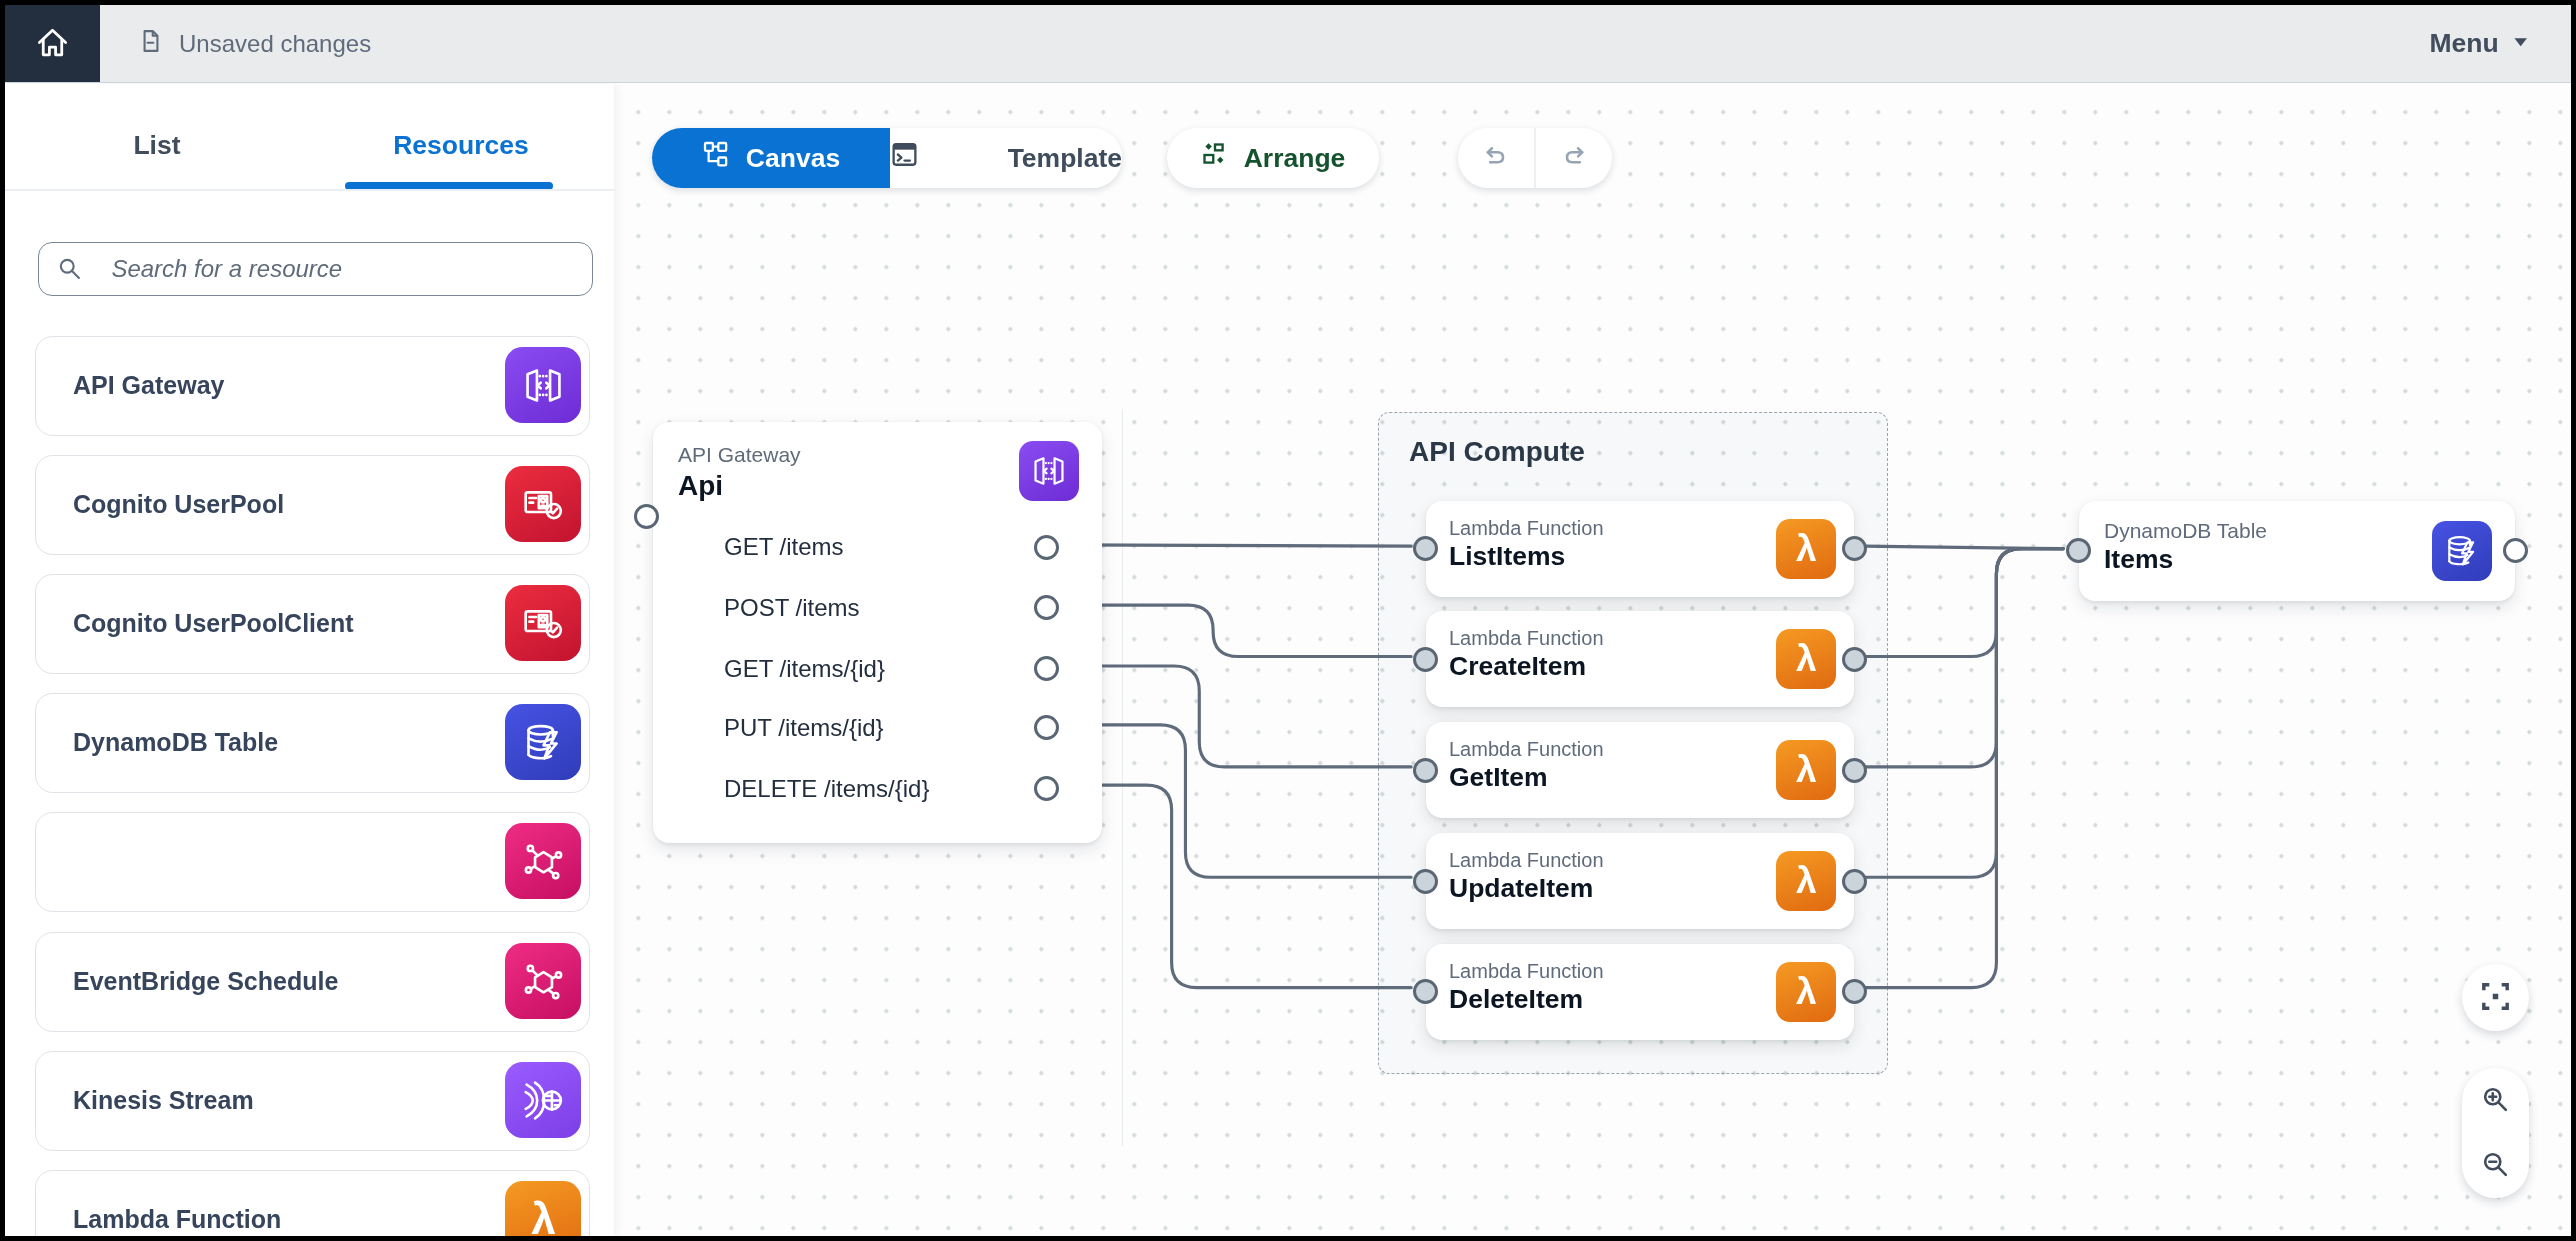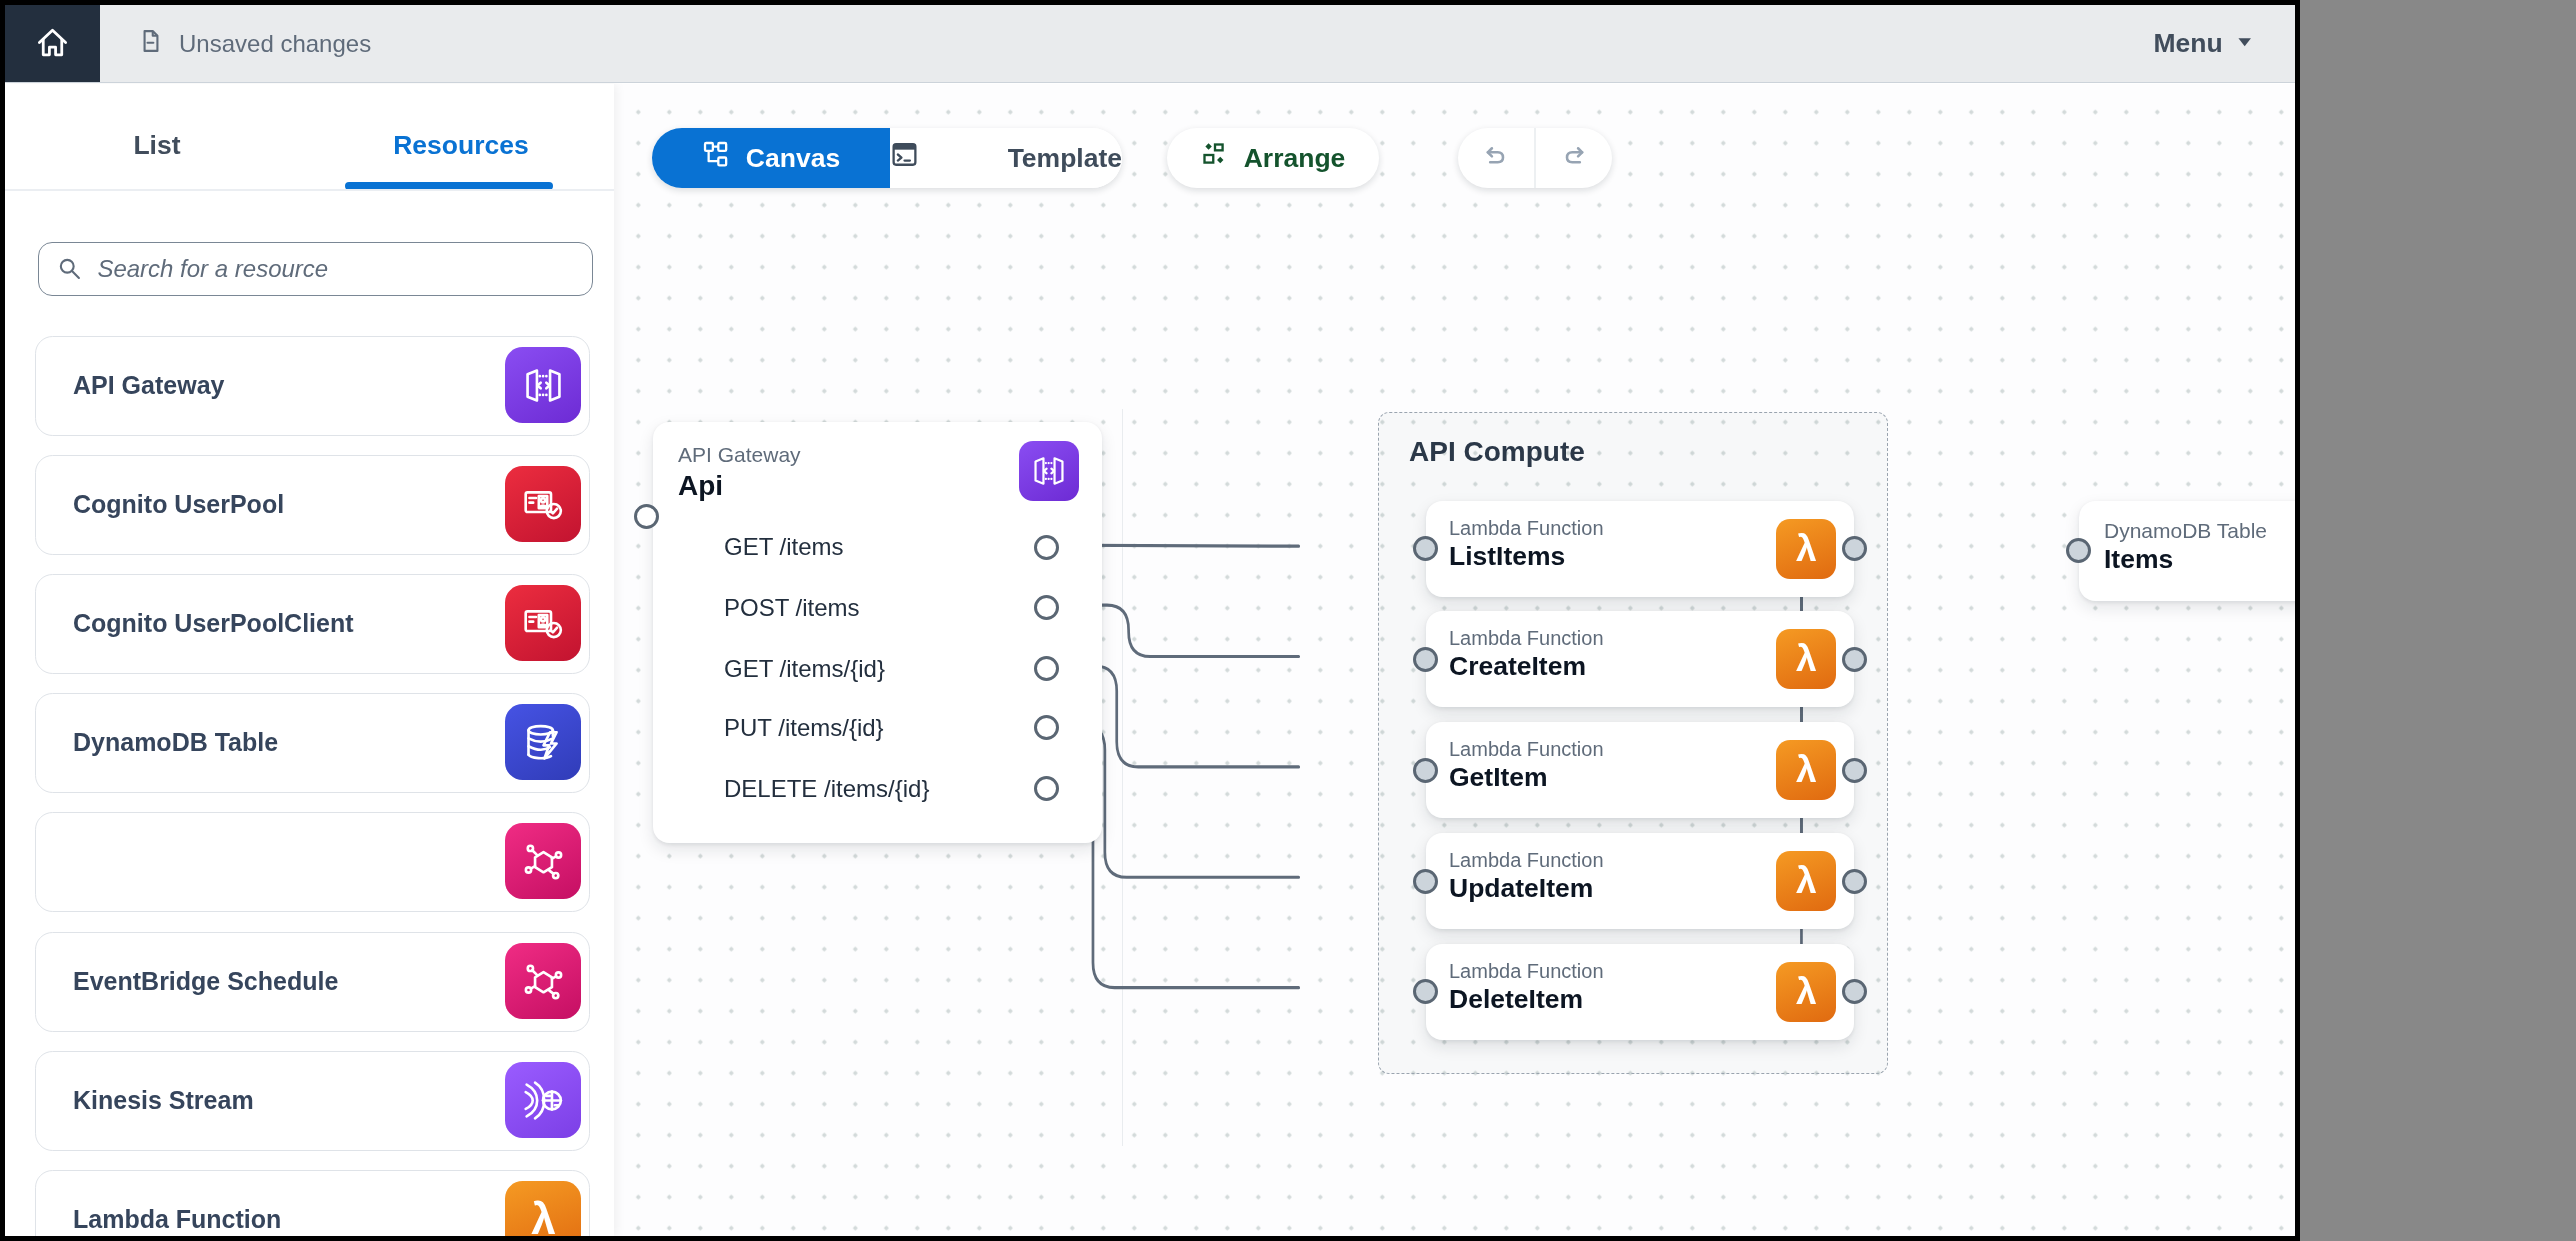--- a/index.html
+++ b/index.html
@@ -1,33 +1,33 @@
 <!DOCTYPE html>
 <html style="font-size:10px"><head>
 <meta charset="utf-8">
 <style>
   html,body{margin:0;padding:0;background:#888;}
-  .screen{position:relative;width:2300px;height:1241px;box-sizing:border-box;border:5px solid #000;
+  .screen{position:relative;width:2576px;height:1241px;box-sizing:border-box;border:5px solid #000;
     background:#fff;overflow:hidden;font-family:"Liberation Sans",sans-serif;-webkit-font-smoothing:antialiased;}
   
   .topbar{position:absolute;left:0;top:0;right:0;height:77px;background:#e9ebed;border-bottom:1.9px solid #ccd3da;z-index:20;}
   .home-btn{position:absolute;left:0;top:0;width:95px;height:77px;background:#232f3e;display:flex;align-items:center;justify-content:center;color:#fff;cursor:pointer;}
   .status{position:absolute;left:132px;top:0;height:77px;display:flex;align-items:center;gap:14px;color:#5f6b7a;font-size:24px;}
   .menu{position:absolute;right:40px;top:0;height:77px;display:flex;align-items:center;gap:11px;color:#414d5c;font-size:26.5px;font-weight:bold;cursor:pointer;}
   
   .sidebar{position:absolute;left:0;top:79px;width:609px;bottom:0;background:#fff;z-index:10;box-shadow:3.8px 0 8.8px rgba(0,0,0,.05);overflow:hidden;}
   .tabs{position:relative;height:107px;}
   .tab{position:absolute;top:8px;height:107px;width:304px;display:flex;align-items:center;justify-content:center;font-size:26.5px;font-weight:bold;color:#414d5c;cursor:pointer;}
   .tab.right{left:304px;}
   .tab.active{color:#0972d3;}
   .tab-underline{position:absolute;left:340px;top:98px;width:208px;height:7.6px;border-radius:4.4px;background:#0972d3;}
   .tab-divider{position:absolute;left:0;top:105px;width:609px;height:1.9px;background:#ebeef2;}
   .searchbox{position:absolute;left:33px;top:158px;width:555px;height:54px;box-sizing:border-box;border:1.9px solid #7a8795;border-radius:14px;background:#fff;display:flex;align-items:center;}
   .searchbox svg{margin-left:16.4px;flex:none;color:#5f6b7a;}
-  .searchbox input{border:none;outline:none;background:transparent;flex:1;margin-left:12px;margin-right:12.6px;font-size:24px;font-family:"Liberation Sans",sans-serif;color:#30404f;}
+  .searchbox input{border:none;outline:none;background:transparent;flex:1;margin-left:26px;margin-right:12.6px;font-size:24px;font-family:"Liberation Sans",sans-serif;color:#30404f;}
   .searchbox input::placeholder{font-style:italic;color:#5f6b7a;opacity:1;}
   .res-item{position:absolute;left:30px;width:555px;height:100px;box-sizing:border-box;border:1.9px solid #dfe3e8;border-radius:17.6px;background:#fff;cursor:grab;}
   .res-label{position:absolute;left:37px;top:0;height:96px;display:flex;align-items:center;font-size:25px;font-weight:bold;color:#36455c;}
   .res-ic{position:absolute;right:7.6px;top:10px;width:76px;height:76px;border-radius:17.6px;display:flex;align-items:center;justify-content:center;color:#fff;}
   .lam{font-size:44px;font-weight:bold;color:#fff;line-height:1;}
   
   .canvas{position:absolute;left:609px;top:79px;right:0;bottom:0;background-color:#fdfdfe;
     background-image:radial-gradient(circle,#d3dada 1.9px,transparent 2.3px);background-size:31px 31px;background-position:8.8px 12.6px;}
   .guide{position:absolute;left:508px;top:325px;width:1.3px;height:737px;background:#e9ecef;z-index:0;}
   .conn{position:absolute;left:0;top:0;width:100%;height:100%;z-index:1;pointer-events:none;}

